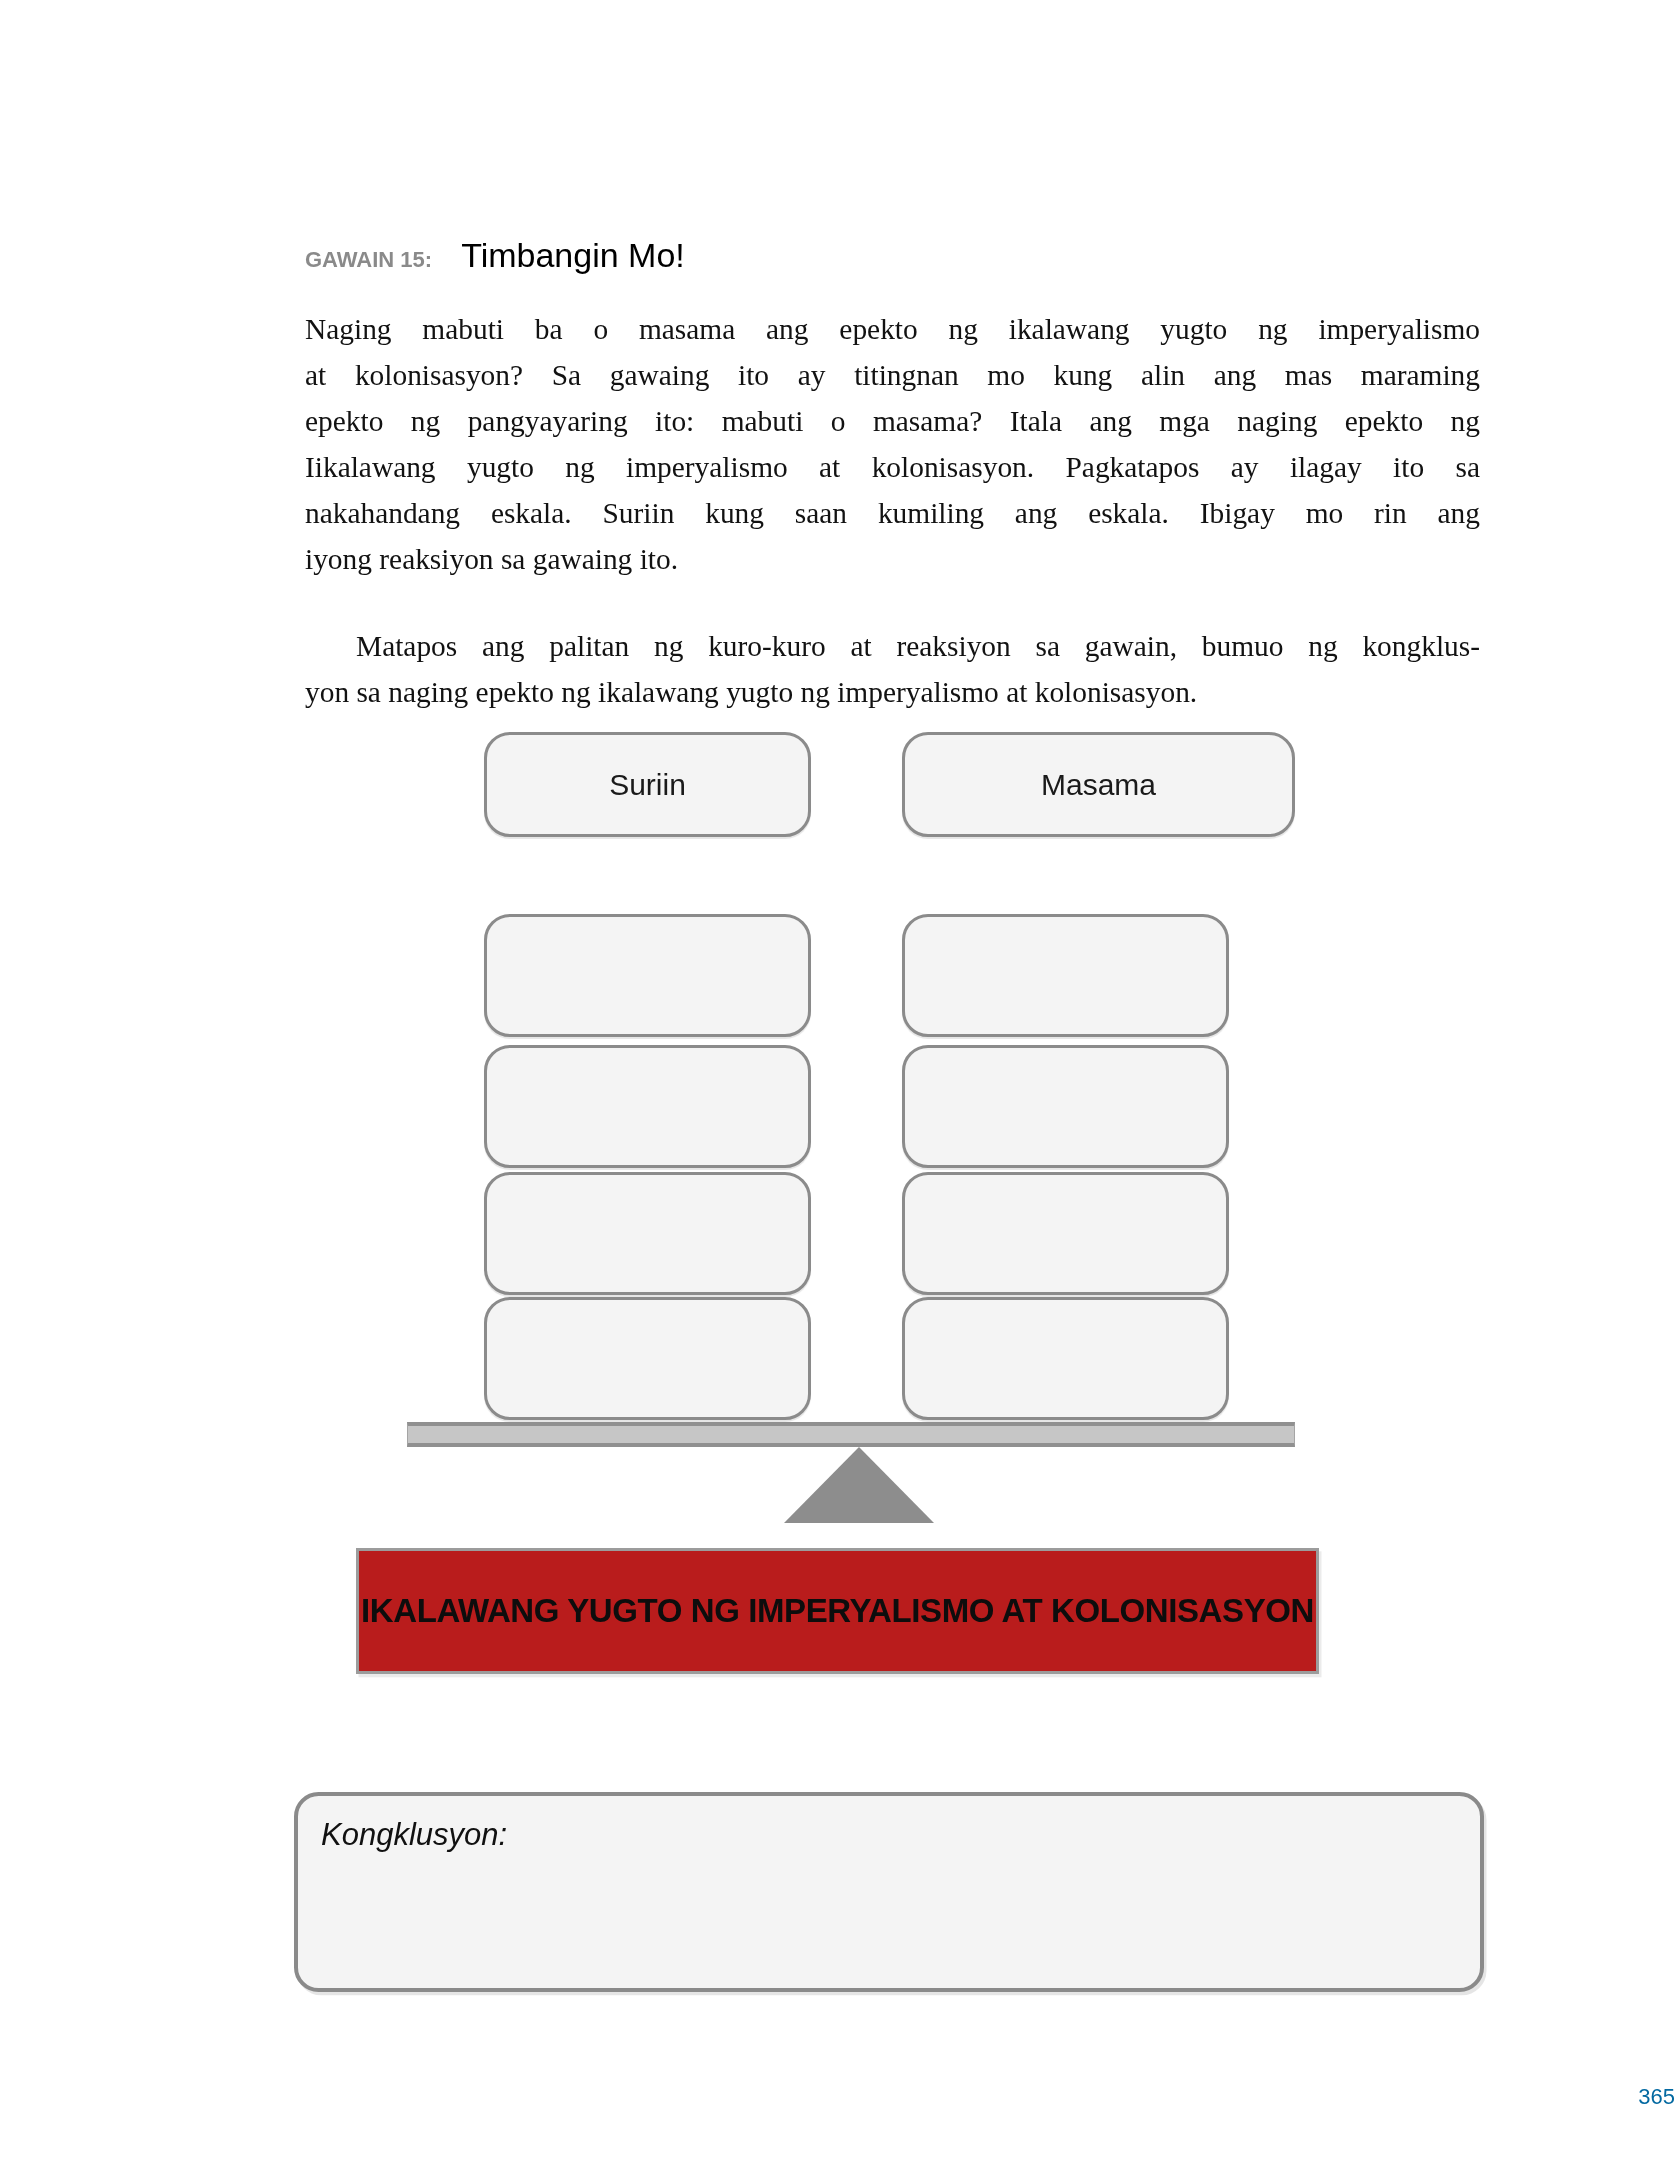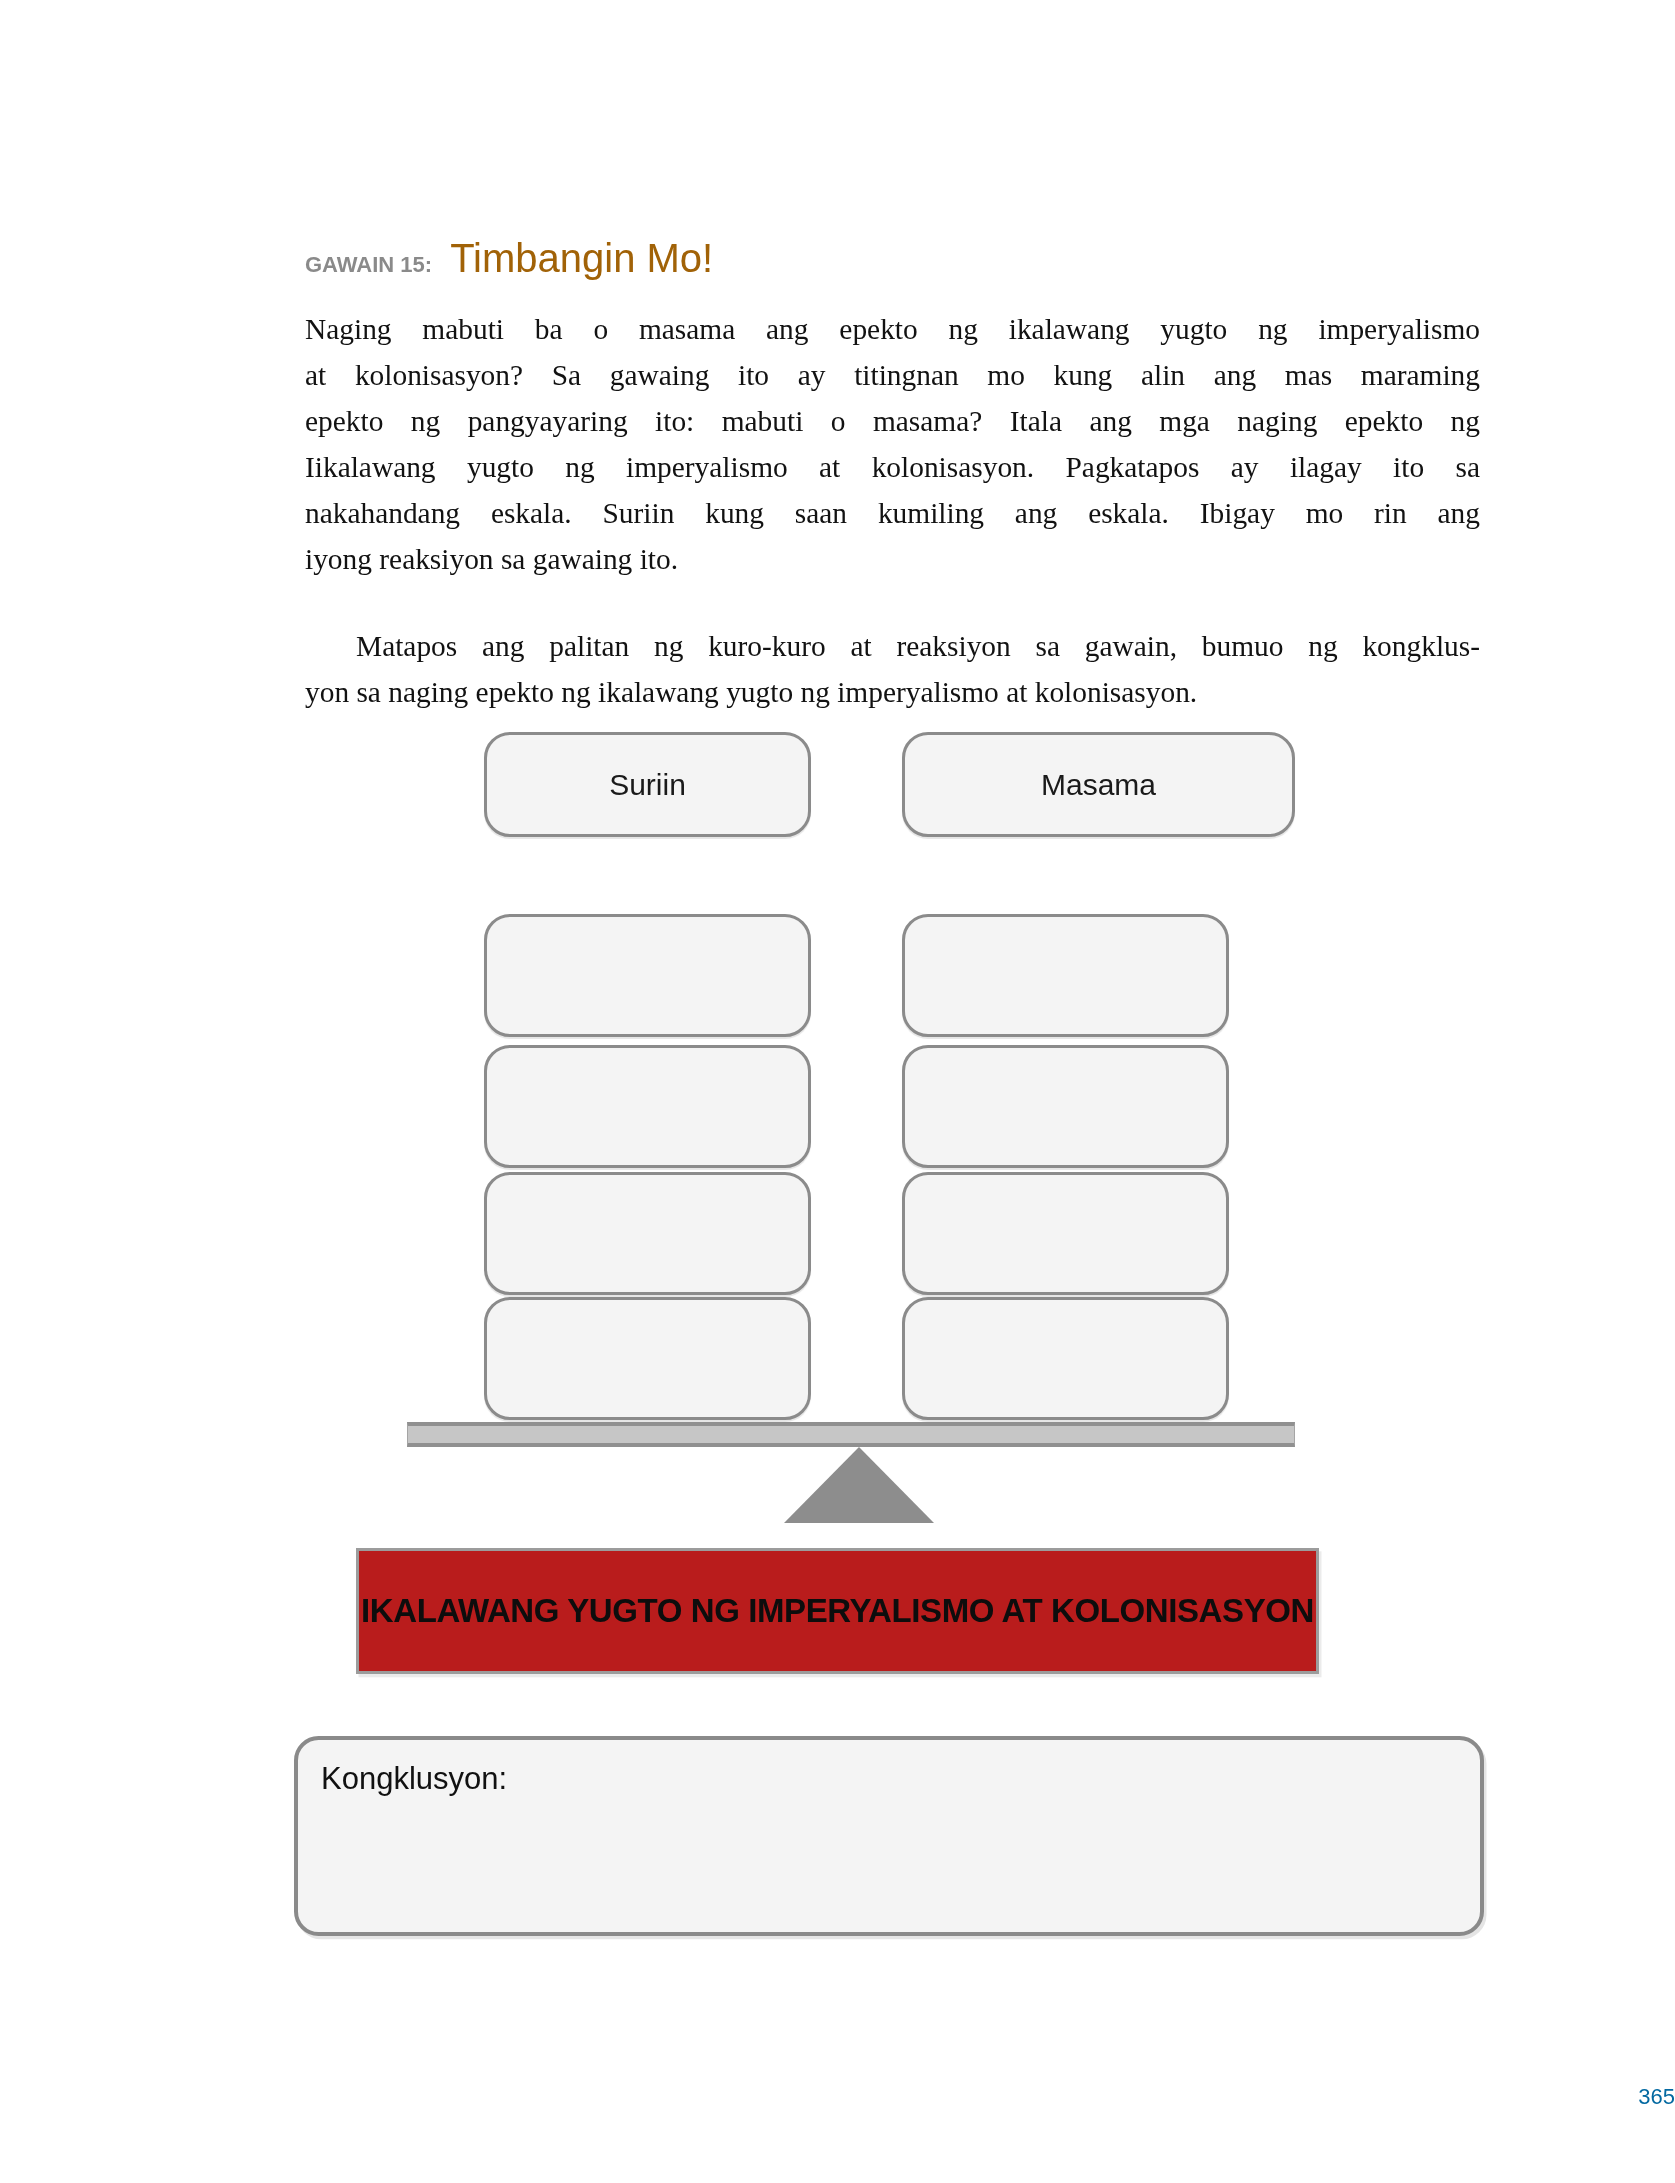--- a/index.html
+++ b/index.html
@@ -16,22 +16,22 @@
     position:absolute;left:305px;top:236px;width:1175px;
     white-space:nowrap;
   }
   .heading .gawain{
     font-family:"Liberation Sans",sans-serif;
     font-weight:700;font-size:22px;color:#8a8a8a;
     letter-spacing:0px;
   }
   .heading .htitle{
     font-family:"Liberation Sans",sans-serif;
-    font-weight:400;font-size:40px;color:#a16207;
-    margin-left:18px;
+    font-weight:400;font-size:34px;color:#000000;
+    margin-left:29px;
   }
 
   
   .bodytext{
     position:absolute;left:305px;top:306px;width:1175px;
     font-family:"Liberation Serif","DejaVu Serif",serif;
     font-size:29.4px;color:#121212;
   }
   .bodytext .line{
     height:46px;line-height:46px;
@@ -88,24 +88,25 @@
     box-shadow:2.5px 3.3px 0 rgba(0,0,0,0.08);
     display:flex;align-items:center;justify-content:center;
   }
   .title-box .ttext{
     font-family:"Liberation Sans",sans-serif;
     font-weight:700;font-size:33px;color:#0d0d0d;
     letter-spacing:-0.4px;text-align:center;
   }
 
   .conclusion-box{
-    position:absolute;left:294px;top:1736px;width:1190px;height:200px;
+    position:absolute;left:294px;top:1792px;width:1190px;height:200px;
     background:#f4f4f4;border:4.1px solid #8a8a8a;border-radius:24.5px;
     box-sizing:border-box;
     box-shadow:2.5px 3.3px 0 rgba(0,0,0,0.10);
+    font-style:italic;
   }
   .conclusion-box .clabel{
     position:absolute;left:23px;top:21px;
     font-family:"Liberation Sans",sans-serif;
     font-size:31px;color:#111111;
   }
 
   .page-number{
     position:absolute;left:0;right:0;top:2084px;
     text-align:right;

